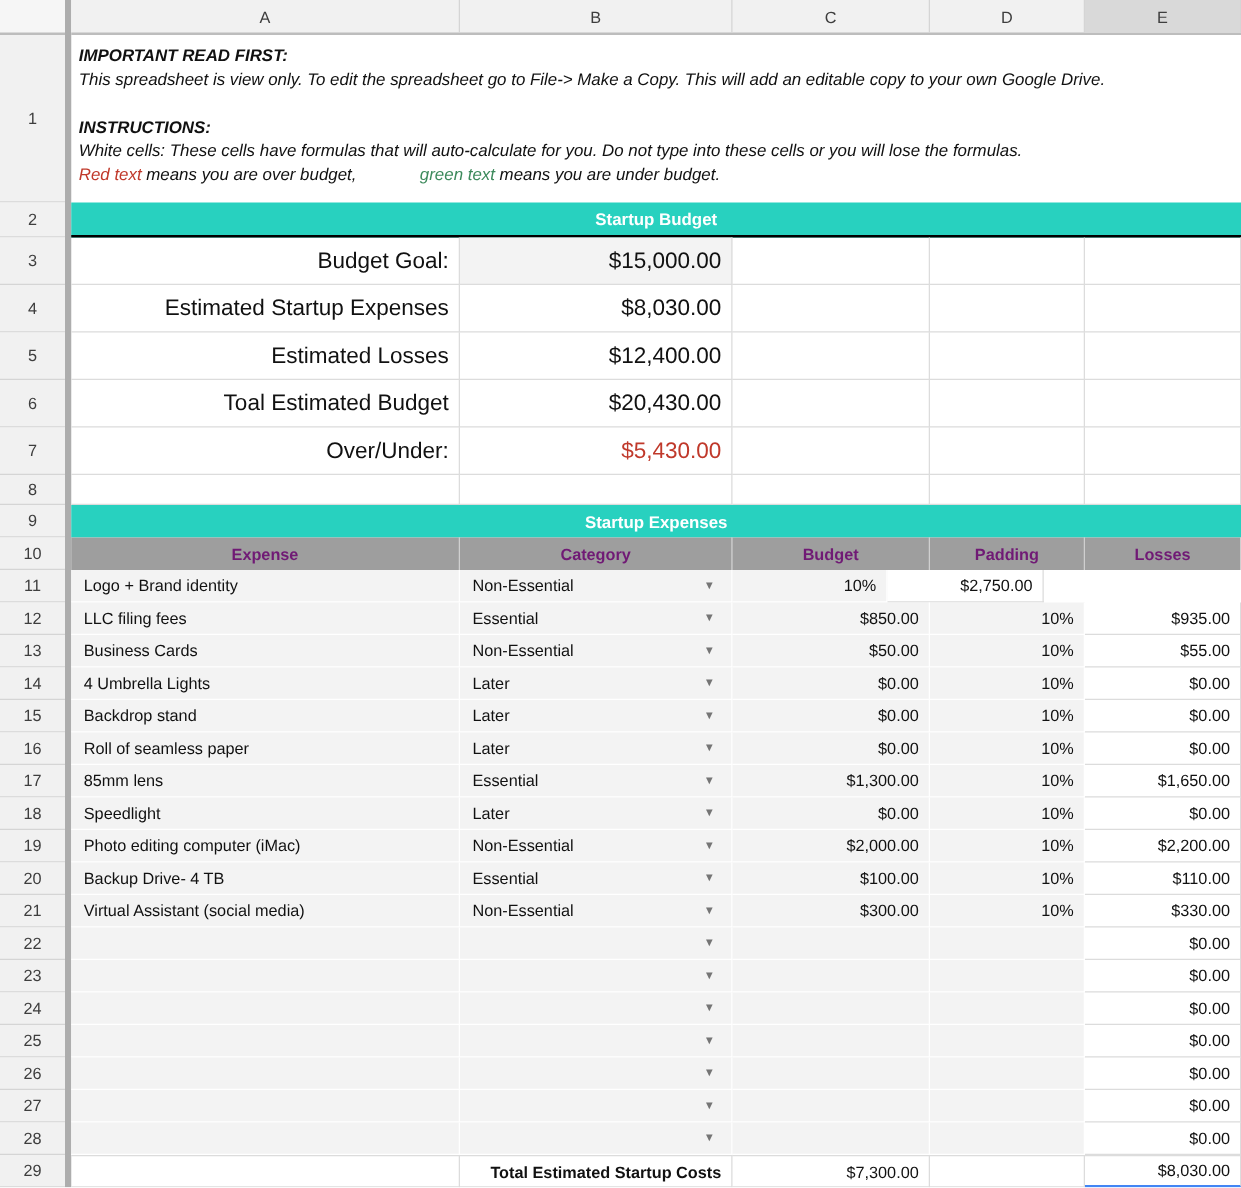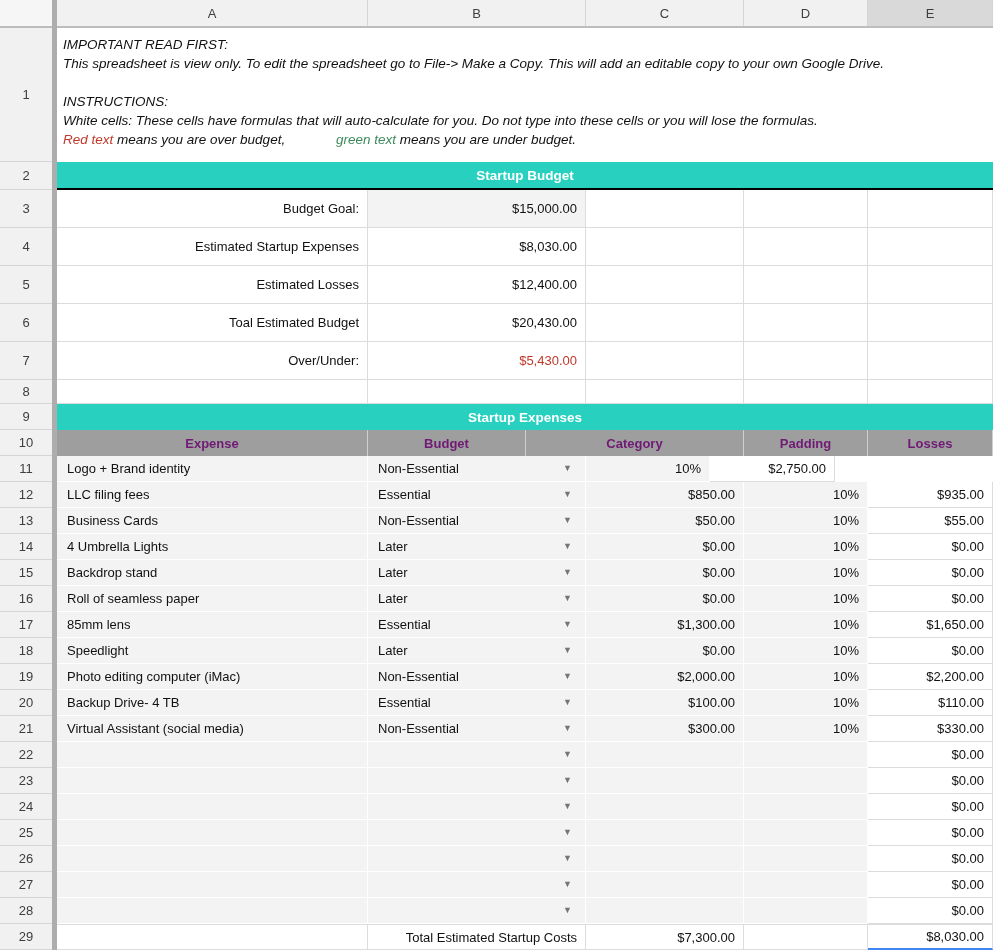--- a/index.html
+++ b/index.html
@@ -27,24 +27,24 @@
   .row{display:flex;}
   .h134{height:134px;} .h28{height:28px;} .h38{height:38px;} .h24{height:24px;} .h26{height:26px;}
   .c{box-sizing:border-box;display:flex;align-items:center;font-size:13px;color:var(--ink);
      overflow:hidden;white-space:nowrap;}
   .wA{width:311px;} .wB{width:218px;} .wC{width:158px;} .wD{width:124px;} .wE{width:125px;} .wFull{width:936px;}
   .line{border-right:1px solid var(--grid);border-bottom:1px solid var(--grid);}
   .greyc{background:var(--cell-grey);border-right:1px solid #fff;border-bottom:1px solid #fff;}
   .bgrey{background:var(--cell-grey);}
   .right{justify-content:flex-end;padding-right:8px;}
   .left{padding-left:10px;}
-  .bold{font-weight:normal;}
+  .bold{font-weight:bold;}
   .red{color:var(--red);}
   .green{color:var(--green);margin-left:47px;}
-  .bud{font-size:13px;padding-left:17px;}
+  .bud{font-size:18px;padding-left:17px;}
   .banner{background:var(--teal);color:#fff;font-weight:bold;font-size:13.5px;
           display:flex;align-items:center;justify-content:center;box-sizing:border-box;}
   .bblack{border-bottom:2px solid #000;}
   .ghead{background:var(--grey-head);color:#701a75;font-weight:bold;font-size:13px;
          justify-content:center;border-right:1px solid rgba(255,255,255,0.5);box-sizing:border-box;}
   .dd-icon{margin-left:auto;padding-right:13px;color:#757575;font-size:9px;line-height:1;cursor:pointer;}
   .blue-under{border-bottom:2px solid var(--blue) !important;}
   .topline{border-top:1px solid var(--grid);}
   
   .instr{display:block;padding:7px 0 0 6px;font-style:italic;font-size:13.5px;line-height:19px;}
@@ -160,22 +160,22 @@
       <div class="c wD line"></div>
       <div class="c wE line"></div>
     </div>
 
     <div class="row h26">
       <div class="c wFull banner">Startup Expenses</div>
     </div>
 
     <div class="row h26">
       <div class="c wA ghead">Expense</div>
+      <div class="c wB ghead">Category</div>
       <div class="c wC ghead">Budget</div>
-      <div class="c wB ghead">Category</div>
       <div class="c wD ghead">Padding</div>
       <div class="c wE ghead">Losses</div>
     </div>
 
     <div class="row h26">
       <div class="c wA greyc left">Logo + Brand identity</div>
       <div class="c wB greyc left">
           <span>Non-Essential</span>
           <span class="dd-icon">▼</span>
         </div>

